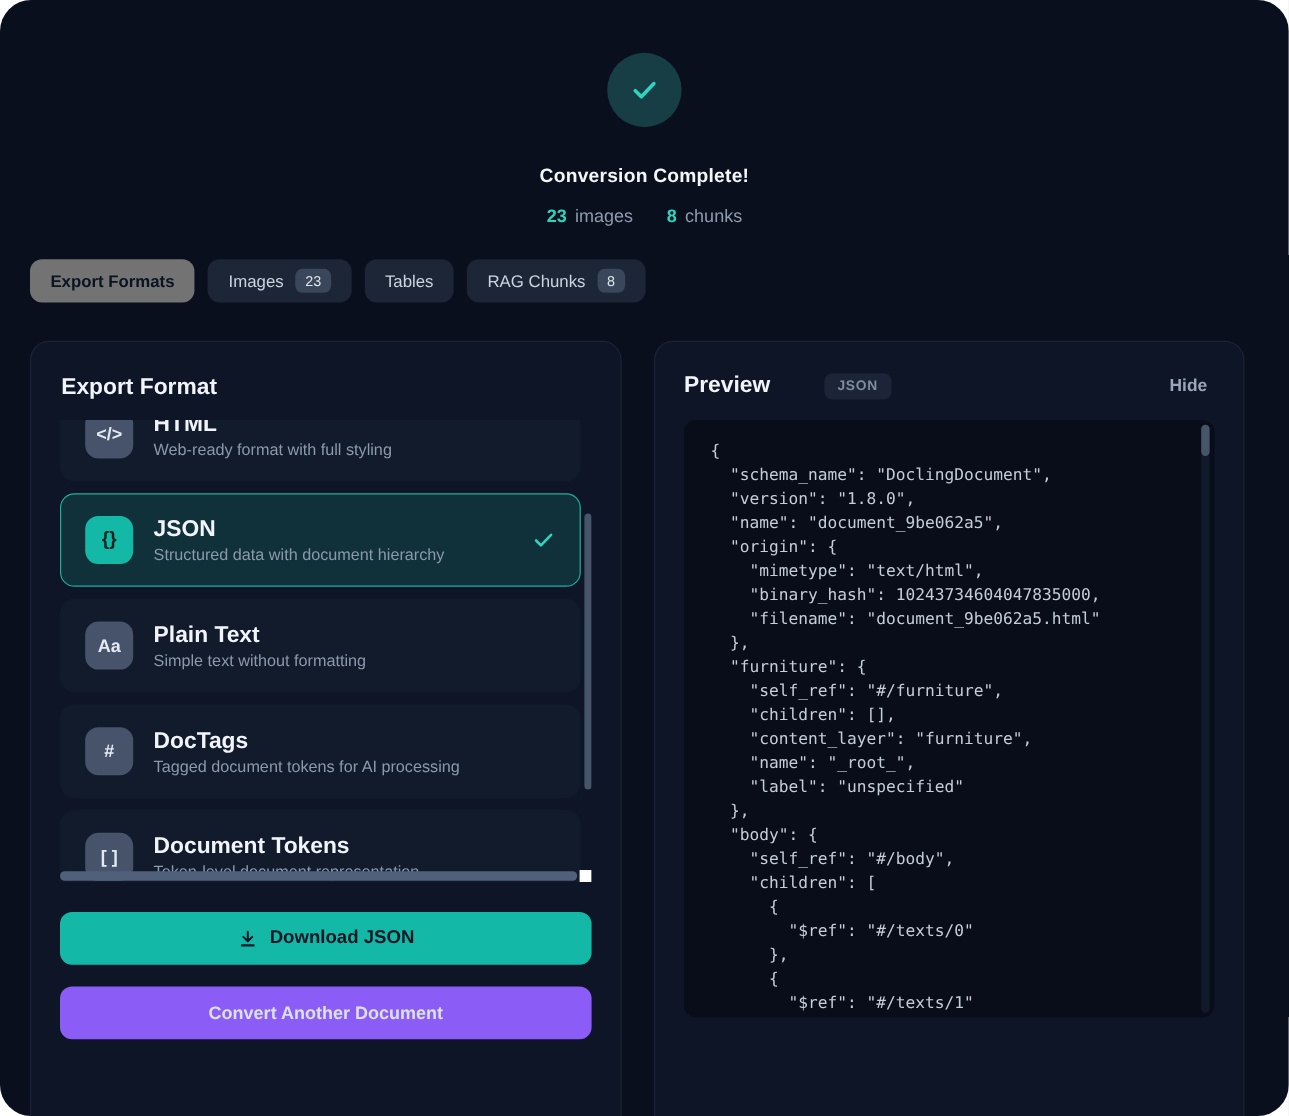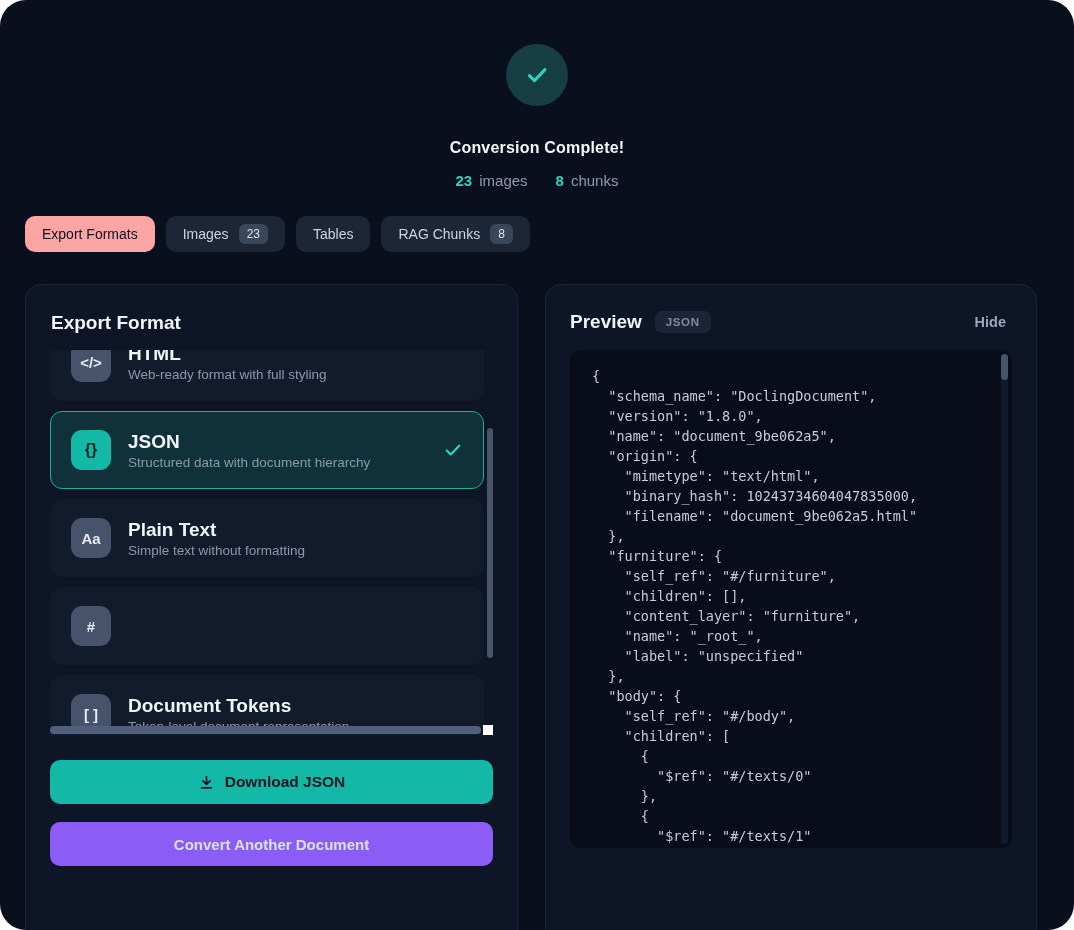--- a/index.html
+++ b/index.html
@@ -36,21 +36,21 @@
   .stat-label { color: #8e9bad; }
 
   
   .tabs { display: flex; gap: 11px; margin: 27px 0 0 25px; }
   .tab {
     height: 36px; padding: 0 17px; border-radius: 10px;
     display: flex; align-items: center; gap: 10px;
     font-size: 14px; cursor: pointer;
     background: #1d2636; color: #cbd5e1; border: none;
   }
-  .tab.active { background: #fca5a5; color: #0b1322; font-weight: 400; }
+  .tab.active { background: #737373; color: #0b1322; font-weight: 700; }
   .tab-badge {
     background: #3a4659; color: #dde3ea;
     font-size: 12px; padding: 3px 8px; border-radius: 6px;
   }
 
   
   .cards { display: flex; gap: 27px; padding: 32px 37px 0 25px; }
   .card {
     background: #0d1526;
     border: 1px solid #1b2436;
@@ -106,21 +106,21 @@
     cursor: pointer;
   }
   .convert-btn {
     margin-top: 18px; width: 100%; height: 44px;
     background: #8b5cf6; border: none; border-radius: 10px;
     color: #dbe2ec; font-family: inherit; font-size: 15px; font-weight: 600;
     cursor: pointer;
   }
 
   
-  .preview-header { display: flex; align-items: center; margin-top: 2px; }
+  .preview-header { display: flex; align-items: center; margin-top: 2px; gap: 32px; }
   .json-badge {
     margin-left: 13px;
     background: #1b2537; color: #7e8da0;
     font-size: 11.5px; font-weight: 600; letter-spacing: .6px;
     padding: 5px 11px; border-radius: 7px;
   }
   .hide-btn {
     margin-left: auto; background: none; border: none;
     color: #9aa7b8; font-family: inherit; font-size: 14.5px; cursor: pointer; font-weight: bold;
   }
@@ -221,20 +221,24 @@
           <div class="format-item">
             <div class="format-icon">Aa</div>
             <div class="format-text">
               <div class="format-title">Plain Text</div>
               <div class="format-desc">Simple text without formatting</div>
             </div>
           </div>
 
           <div class="format-item">
             <div class="format-icon">#</div>
+            <div class="format-text">
+              <div class="format-title">DocTags</div>
+              <div class="format-desc">Tagged document tokens for AI processing</div>
+            </div>
           </div>
 
           <div class="format-item">
             <div class="format-icon">[ ]</div>
             <div class="format-text">
               <div class="format-title">Document Tokens</div>
               <div class="format-desc">Token-level document representation</div>
             </div>
           </div>
 

